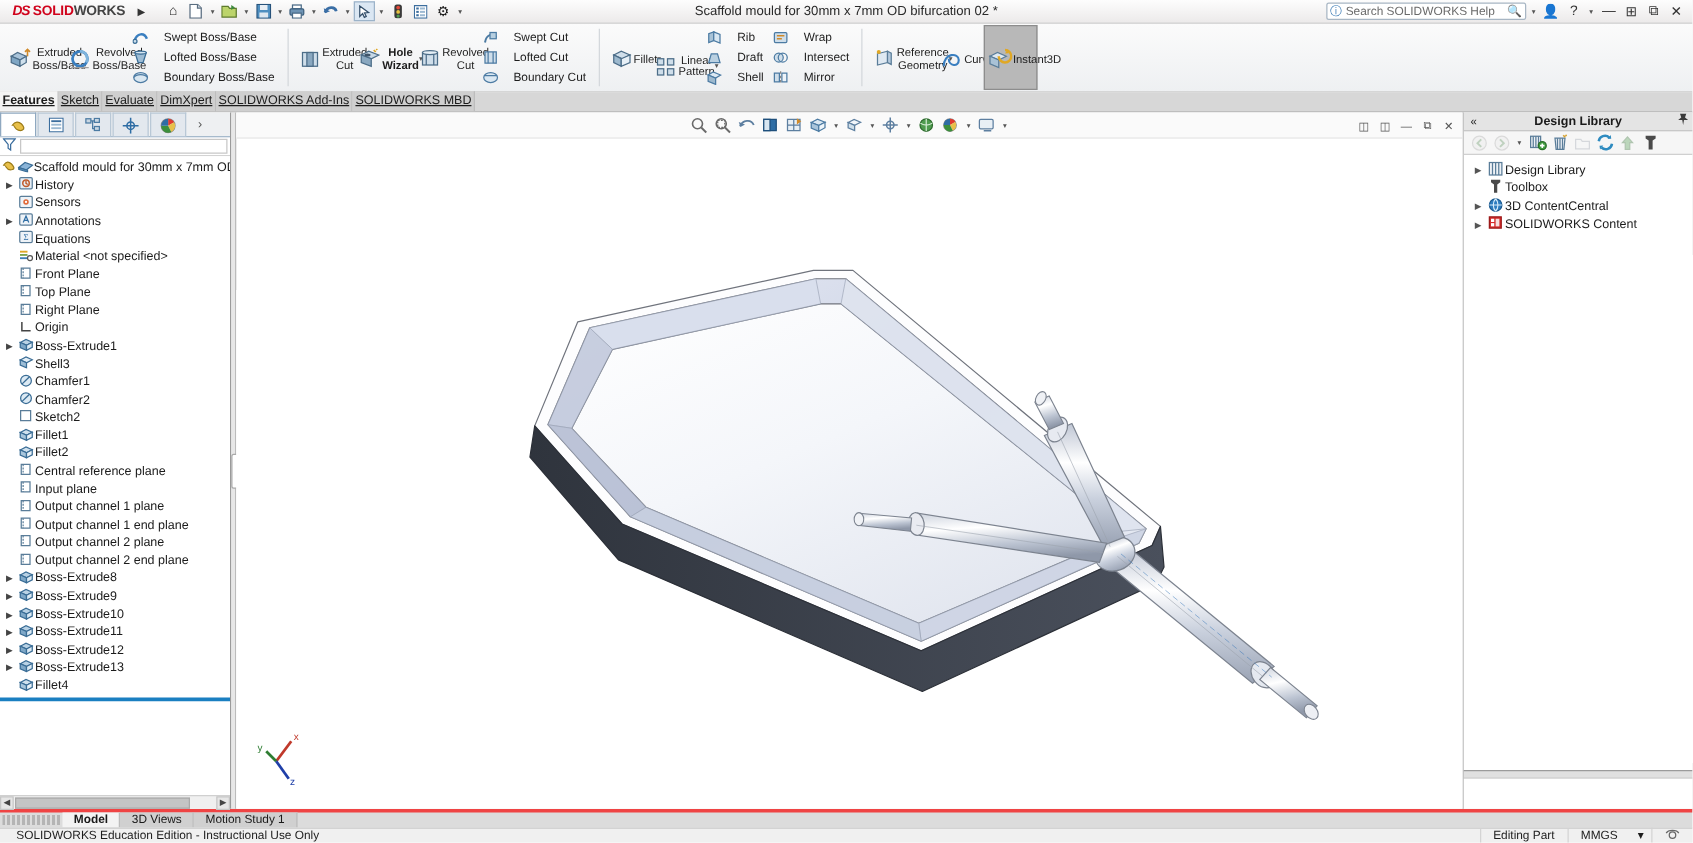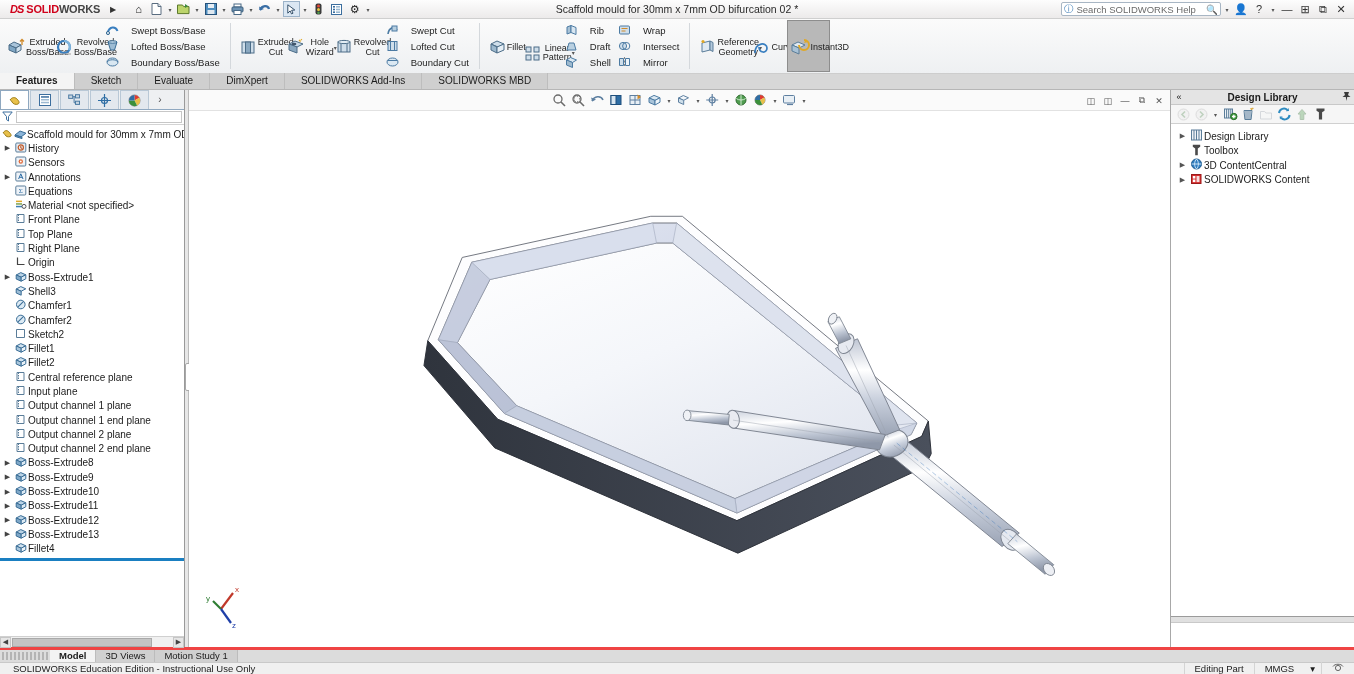--- a/index.html
+++ b/index.html
@@ -65,22 +65,22 @@
   .smallbtn{ display:flex; align-items:center; gap:11px; font-size:9.5px; padding:1px 3px;
     height:15px; color:#1d1d1d; cursor:default;}
   .smallbtn .gl{ width:15px; height:14px; display:flex; align-items:center; justify-content:center;}
 
   
   .cmdtabs{
     flex:0 0 16px; height:16px; background:#d7d7d7;
     display:flex; align-items:flex-end; border-bottom:1px solid #b6b6b6;
   }
   .ctab{
-    height:16px; padding:0 16px; font-size:10px; line-height:16px;
-    background:#cfcfcf; border-right:1px solid #bdbdbd; color:#1c1c1c; cursor:default;
+    height:16px; padding:0 2px; font-size:10px; line-height:16px;
+    background:#cfcfcf; border-right:1px solid #bdbdbd; color:#1c1c1c; cursor:default;text-decoration:underline;
   }
   .ctab.active{ background:#f4f4f4; font-weight:bold; }
 
   
   .mainrow{ flex:1 1 auto; display:flex; min-height:0; position:relative; background:#d8d8d8;}
 
   
   .fmpanel{ width:185px; flex:0 0 185px; background:#fff; display:flex; flex-direction:column;
     border-right:1px solid #9a9a9a;}
   .fmtabs{ height:20px; display:flex; align-items:flex-end; background:#eef0f2;
@@ -328,21 +328,21 @@
       </div>
       <div class="bigbtn">
         <span class="gl">
           <svg width="20" height="19" viewBox="0 0 20 19">
               <path d="M3 6l6-3 8 3-6 3z" fill="#c6d8e6" stroke="#4c6d88"></path>
               <path d="M3 6v6l8 3V9z" fill="#8aa8c0" stroke="#4c6d88"></path>
               <ellipse cx="8" cy="6" rx="2.4" ry="1.2" fill="#40556a"></ellipse>
               <path d="M13 2l1.6 1.6M15 1.2l.8.8" stroke="#e0a825" stroke-width="1.4"></path>
             </svg>
         </span>
-        <span style="white-space:pre-line;">Hole
+        <span style="white-space:pre-line;font-weight:bold;">Hole
 Wizard</span>
         <span class="dd">▾</span>
       </div>
       <div class="bigbtn">
         <span class="gl">
           <svg width="20" height="19" viewBox="0 0 20 19">
               <rect x="4" y="4" width="12" height="10" fill="#cfdeea" stroke="#4c6d88"></rect>
               <path d="M7 4v10M13 4v10" stroke="#4c6d88"></path>
               <ellipse cx="10" cy="4" rx="6" ry="1.6" fill="#e4eef5" stroke="#4c6d88"></ellipse>
             </svg>

